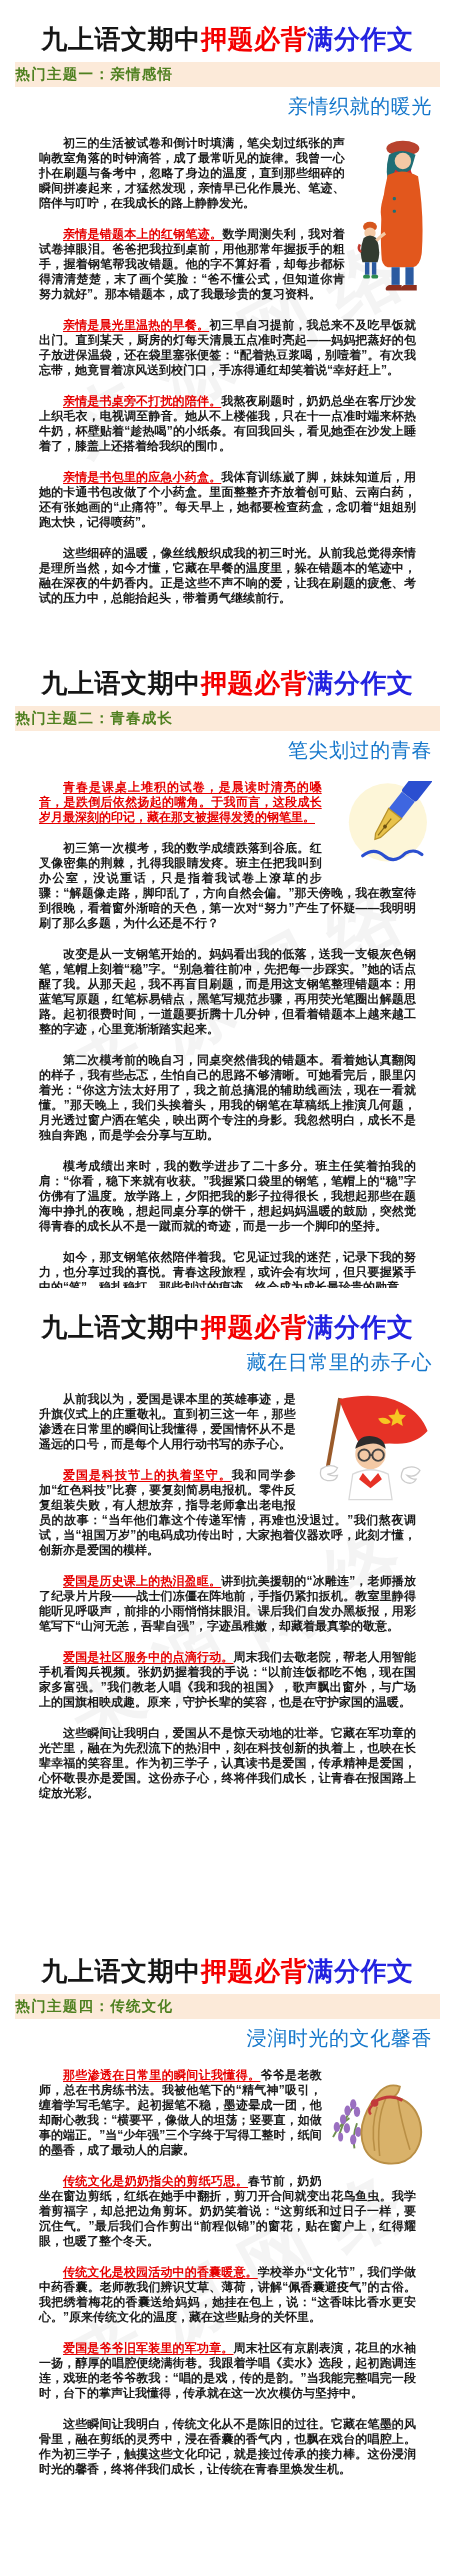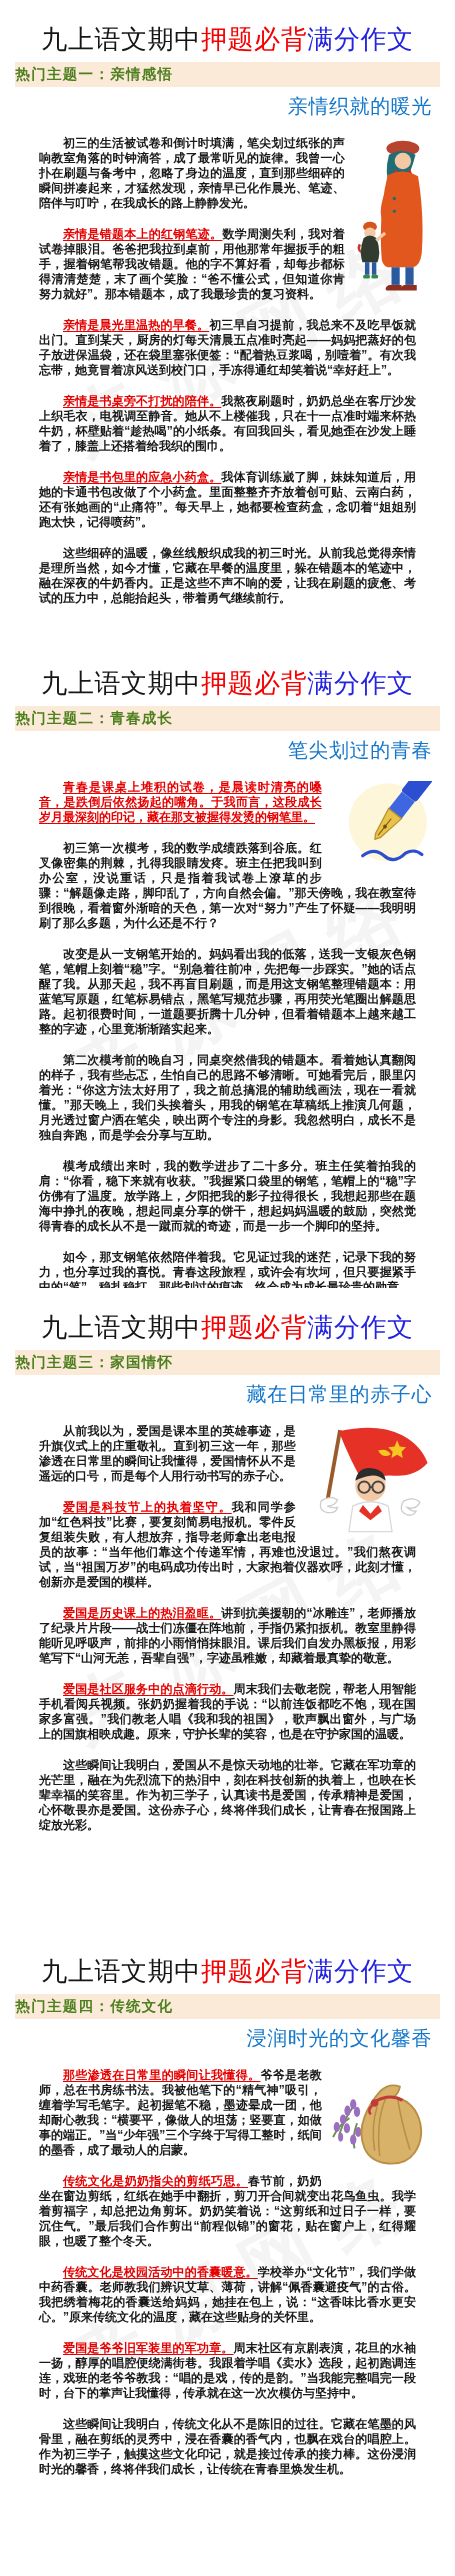--- a/index.html
+++ b/index.html
@@ -1,20 +1,20 @@
 <!DOCTYPE html>
 <html style="font-size:10px"><head>
 <meta charset="utf-8">
 <style>
   html,body{margin:0;padding:0;background:#ffffff;}
   body{width:455px;font-family:"Liberation Sans","DejaVu Sans",sans-serif;}
   .page{width:455px;background:#fff;}
   .section{position:relative;height:644px;overflow:hidden;box-sizing:border-box;
            padding:25px 23px 0 23px;background:#fff;}
-  .masthead{text-align:center;font-size:26px;font-weight:400;color:#161616;
+  .masthead{text-align:center;font-size:26px;font-weight:700;color:#161616;
             letter-spacing:0.6px;white-space:nowrap;line-height:1.15;}
   .masthead .red{color:#f40000;}
   .masthead .blue{color:#2323e0;}
   .theme-banner{margin:7.6px -7.6px 0 -7.6px;background:#fcead9;height:25px;line-height:25px;
                 text-align:left;font-size:14.5px;font-weight:700;color:#4f8020;letter-spacing:1.3px;}
   .essay-title{margin-top:5.7px;text-align:right;font-size:20px;font-weight:400;
                color:#1577cb;letter-spacing:0.6px;}
   .body{margin-top:7px;font-size:12px;line-height:15px;color:#1a1a1a;
         font-weight:600;text-align:justify;position:relative;z-index:2;}
   .para{margin:16px;text-indent:2em;}
@@ -96,21 +96,20 @@
       <p class="para"><span>改变是从一支钢笔开始的。妈妈看出我的低落，送我一支银灰色钢笔，笔帽上刻着“稳”字。“别急着往前冲，先把每一步踩实。”她的话点醒了我。从那天起，我不再盲目刷题，而是用这支钢笔整理错题本：用蓝笔写原题，红笔标易错点，黑笔写规范步骤，再用荧光笔圈出解题思路。起初很费时间，一道题要折腾十几分钟，但看着错题本上越来越工整的字迹，心里竟渐渐踏实起来。</span></p>
       <p class="para"><span>第二次模考前的晚自习，同桌突然借我的错题本。看着她认真翻阅的样子，我有些忐忑，生怕自己的思路不够清晰。可她看完后，眼里闪着光：“你这方法太好用了，我之前总搞混的辅助线画法，现在一看就懂。”那天晚上，我们头挨着头，用我的钢笔在草稿纸上推演几何题，月光透过窗户洒在笔尖，映出两个专注的身影。我忽然明白，成长不是独自奔跑，而是学会分享与互助。</span></p>
       <p class="para"><span>模考成绩出来时，我的数学进步了二十多分。班主任笑着拍我的肩：“你看，稳下来就有收获。”我握紧口袋里的钢笔，笔帽上的“稳”字仿佛有了温度。放学路上，夕阳把我的影子拉得很长，我想起那些在题海中挣扎的夜晚，想起同桌分享的饼干，想起妈妈温暖的鼓励，突然觉得青春的成长从不是一蹴而就的奇迹，而是一步一个脚印的坚持。</span></p>
       <p class="para"><span>如今，那支钢笔依然陪伴着我。它见证过我的迷茫，记录下我的努力，也分享过我的喜悦。青春这段旅程，或许会有坎坷，但只要握紧手中的“笔”，稳扎稳打，那些划过的痕迹，终会成为成长最珍贵的勋章。</span></p>
     </div>
   </div>
 
   <div class="section">
     <div class="watermark">来源网络</div>
     <div class="masthead"><span>九上语文期中</span><span class="red">押题必背</span><span class="blue">满分作文</span></div>
-    <div class="theme-banner">热门主题三：家国情怀</div>
     <div class="essay-title">藏在日常里的赤子心</div>
     <div class="body">
       <span class="illu" style="width:130px;height:111px;margin:1.3px 0 2.5px 6.3px;">
         <svg width="130" height="111" viewBox="0 0 205 175">
           <line x1="60" y1="8" x2="40" y2="120" stroke="#9a5a2a" stroke-width="6"></line>
           <path d="M58 10 q60 -14 100 6 q30 16 40 44 q-20 22 -52 20 q-30 -2 -50 10 q-20 -34 -38 -80z" fill="#e63226"></path>
           <path d="M150 24 l4 10 10 1 -7 7 2 10 -9 -5 -9 5 2 -10 -7 -7 10 -1z" fill="#f6c623"></path>
           <path d="M120 40 q14 -4 20 6 q-12 8 -20 -6z" fill="#f6c623"></path>
           <circle cx="108" cy="96" r="24" fill="#f3c9a5"></circle>
           <path d="M84 88 q4 -22 26 -20 q20 2 22 20 q-12 -10 -24 -8 q-14 2 -24 8z" fill="#2c2c2c"></path>

